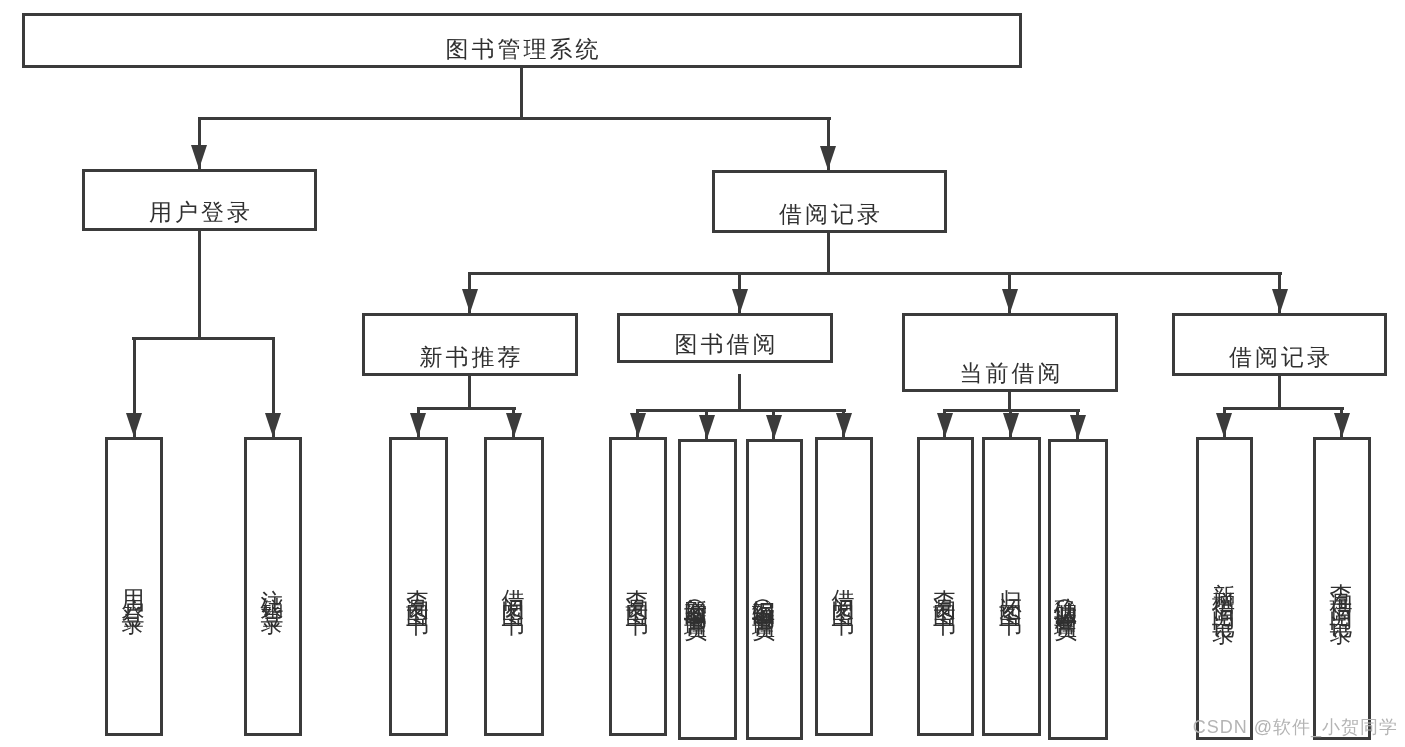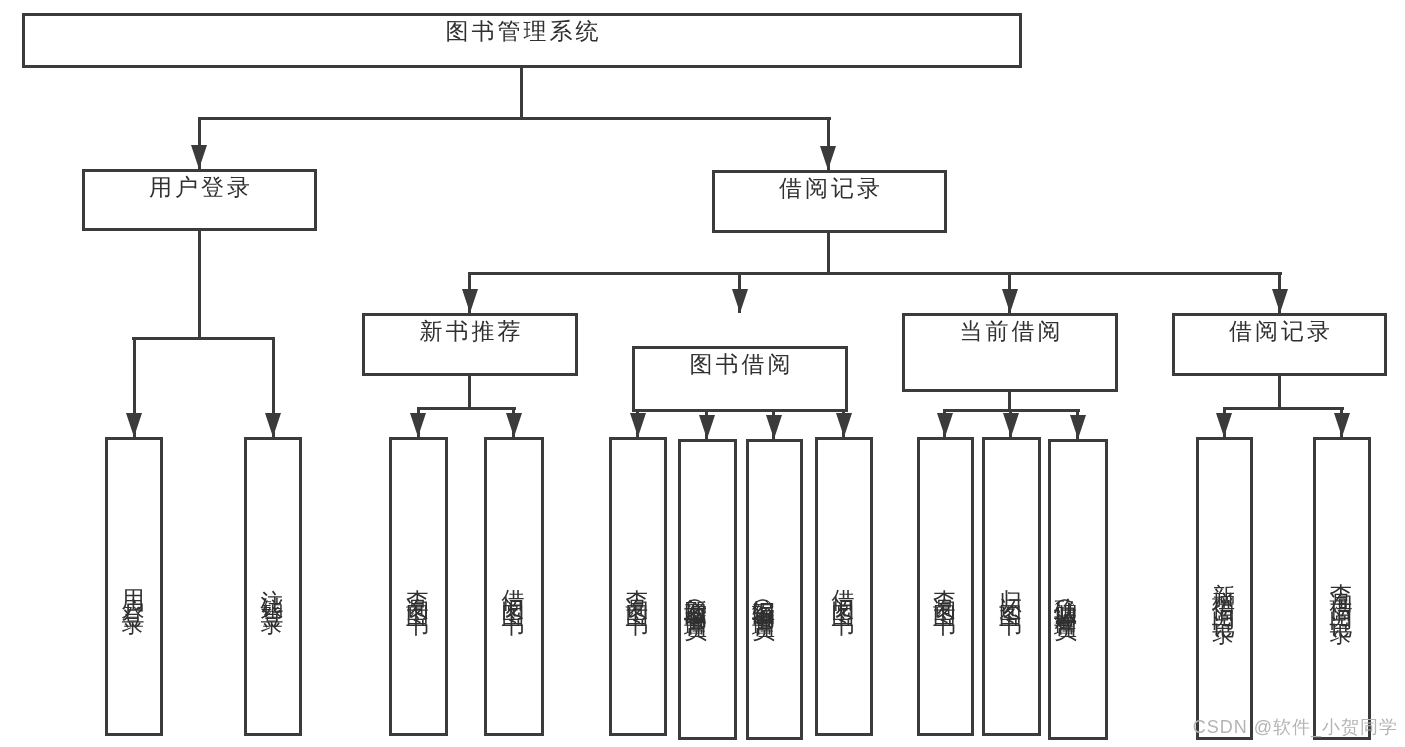--- a/index.html
+++ b/index.html
@@ -5,21 +5,21 @@
   html,body { margin:0; padding:0; background:#ffffff; }
   .canvas {
     position:relative; width:1405px; height:747px;
     background:#ffffff; overflow:hidden;
     font-family:"Liberation Sans","DejaVu Sans",sans-serif;
     color:#303030;
   }
   .box {
     position:absolute; box-sizing:border-box;
     border:3px solid #3b3b3b; background:#ffffff;
-    display:flex; align-items:flex-start; justify-content:center;
+    display:flex; align-items:flex-end; justify-content:center;
     z-index:2;
   }
   .h-label { font-size:23px; letter-spacing:3px; text-indent:3px; white-space:nowrap; }
   .v-label {
     writing-mode:vertical-rl; text-orientation:mixed;
     font-size:23px; letter-spacing:8px; white-space:nowrap;
   }
   .leaf { align-items:center; justify-content:center; }
   .leaf.long { justify-content:flex-start; padding-top:8px; }
   .leaf.long .v-label { letter-spacing:3px; }
@@ -105,21 +105,21 @@
   <div class="box" style="left:82px;top:169px;width:235px;height:62px;">
     <span class="h-label">用户登录</span>
   </div>
   <div class="box" style="left:712px;top:170px;width:235px;height:63px;">
     <span class="h-label">借阅记录</span>
   </div>
 
   <div class="box" style="left:362px;top:313px;width:216px;height:63px;">
     <span class="h-label">新书推荐</span>
   </div>
-  <div class="box" style="left:632px;top:313px;width:216px;height:66px;margin-top:33px;">
+  <div class="box" style="left:617px;top:313px;width:216px;height:50px;">
     <span class="h-label">图书借阅</span>
   </div>
   <div class="box" style="left:902px;top:313px;width:216px;height:79px;">
     <span class="h-label">当前借阅</span>
   </div>
   <div class="box" style="left:1172px;top:313px;width:215px;height:63px;">
     <span class="h-label">借阅记录</span>
   </div>
 
   <div class="box leaf" style="left:105px;top:437px;width:58px;height:299px;">

